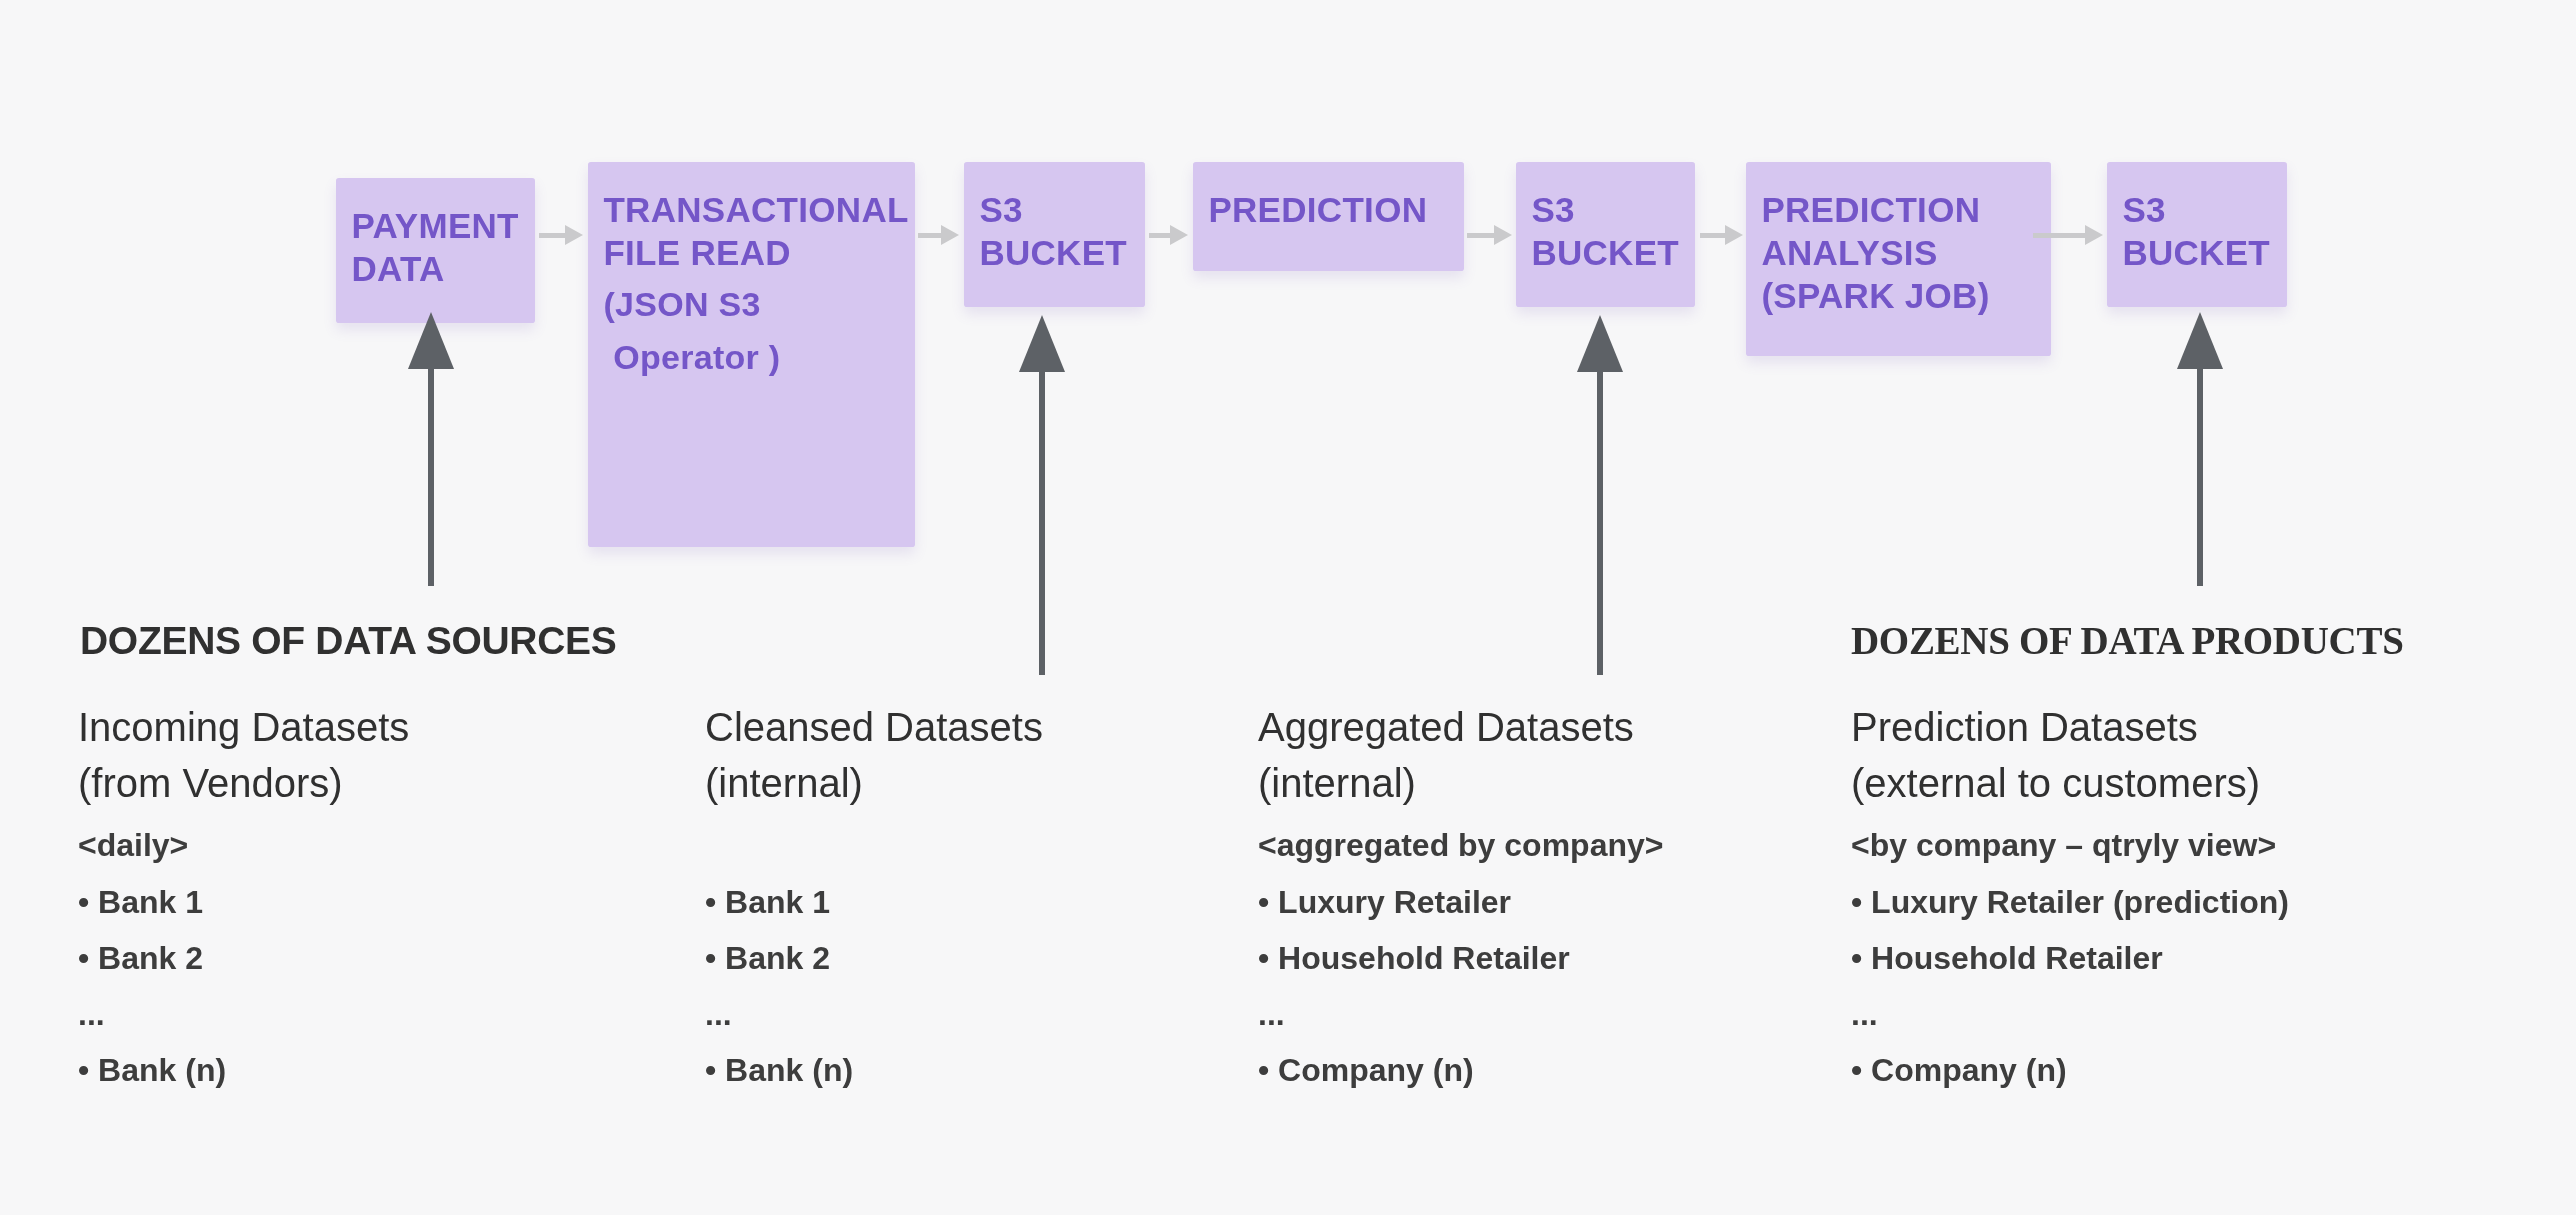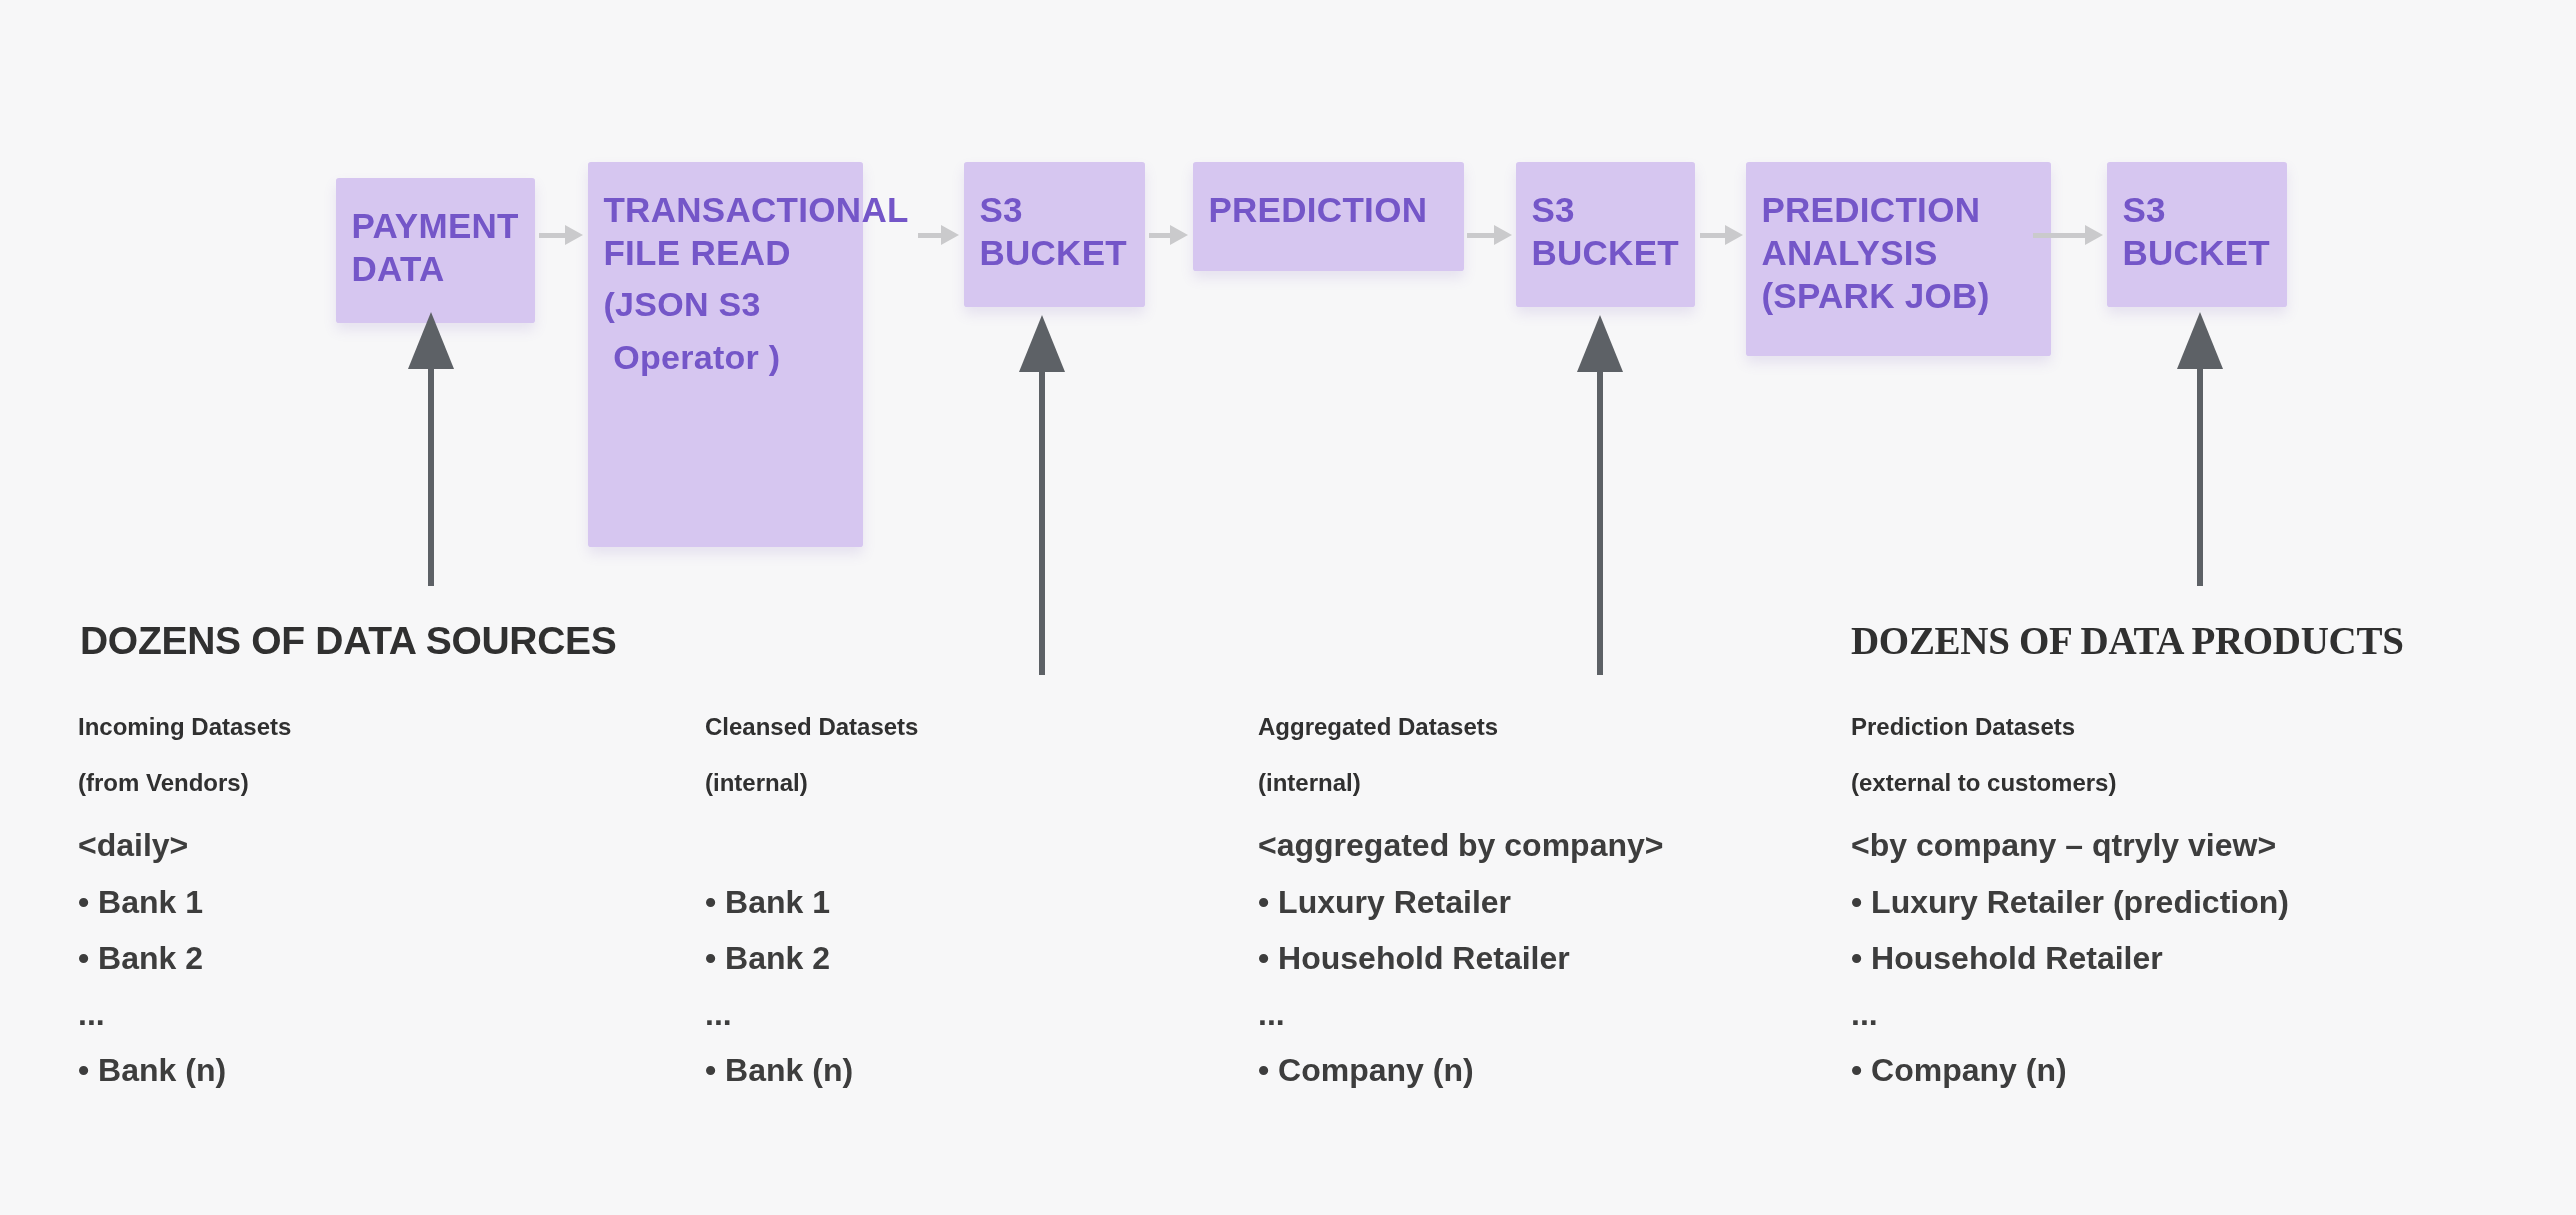--- a/index.html
+++ b/index.html
@@ -34,37 +34,37 @@
   
   .up-arrow{position:absolute;width:46px;}
   .up-head{position:absolute;top:0;left:0;width:0;height:0;
     border-left:23px solid transparent;border-right:23px solid transparent;
     border-bottom:57px solid var(--up-arrow);}
   .up-shaft{position:absolute;top:52px;bottom:0;left:20px;width:5.6px;background:var(--up-arrow);}
 
   
   .col-title{position:absolute;top:618px;font-size:39px;line-height:45px;
     font-weight:bold;color:var(--heading-text);letter-spacing:-0.3px;white-space:nowrap;}
-  .col-subtitle{position:absolute;top:699px;font-size:24px;line-height:56px;
-    font-weight:bold;color:var(--heading-text);white-space:pre-line;}
+  .col-subtitle{position:absolute;top:699px;font-size:40px;line-height:56px;
+    font-weight:normal;color:var(--heading-text);white-space:pre-line;}
   .col-list{position:absolute;top:817px;color:var(--body-text);font-size:32px;font-weight:bold;}
   .qualifier{height:57px;line-height:56px;white-space:nowrap;}
   .item{height:56px;line-height:56px;white-space:nowrap;}
 </style>
 </head>
 <body>
 
 <div class="canvas">
 
   <div class="node" style="left:336px;top:178px;width:199px;height:145px;">
     <span class="node-caption">PAYMENT
 DATA</span>
   </div>
 
-  <div class="node" style="left:588px;top:162px;width:275px;height:385px;">
+  <div class="node" style="left:588px;top:162px;width:327px;height:385px;">
     <span class="node-caption">TRANSACTIONAL
 FILE READ</span>
     <span class="node-sub">(JSON S3
 &nbsp;Operator )</span>
   </div>
 
   <div class="node" style="left:964px;top:162px;width:181px;height:145px;">
     <span class="node-caption">S3
 BUCKET</span>
   </div>

